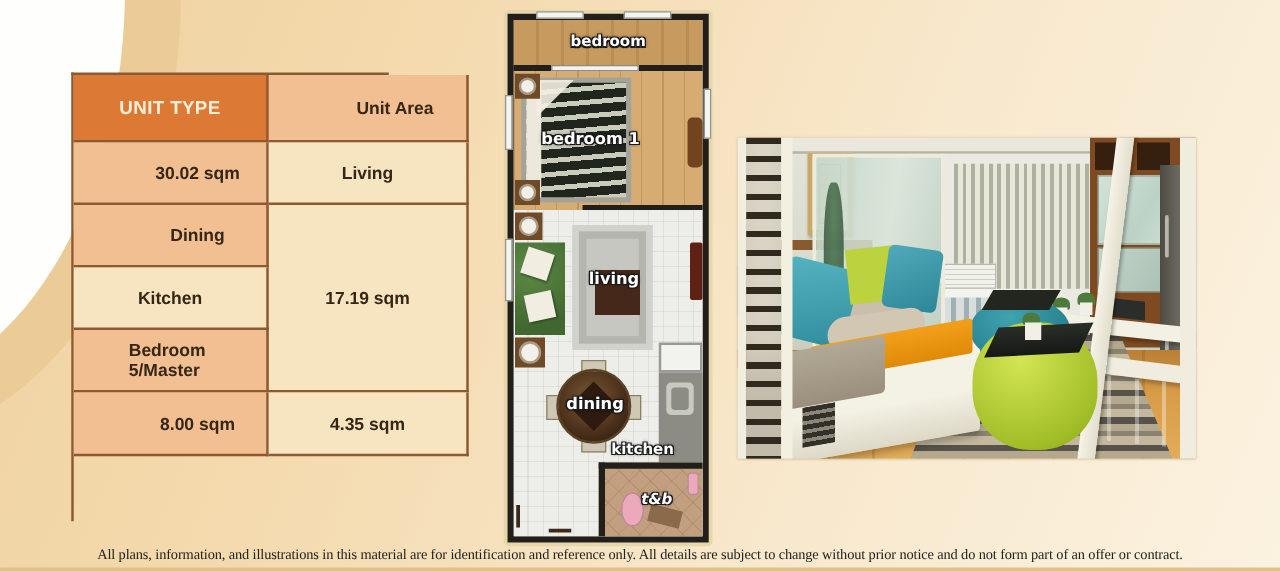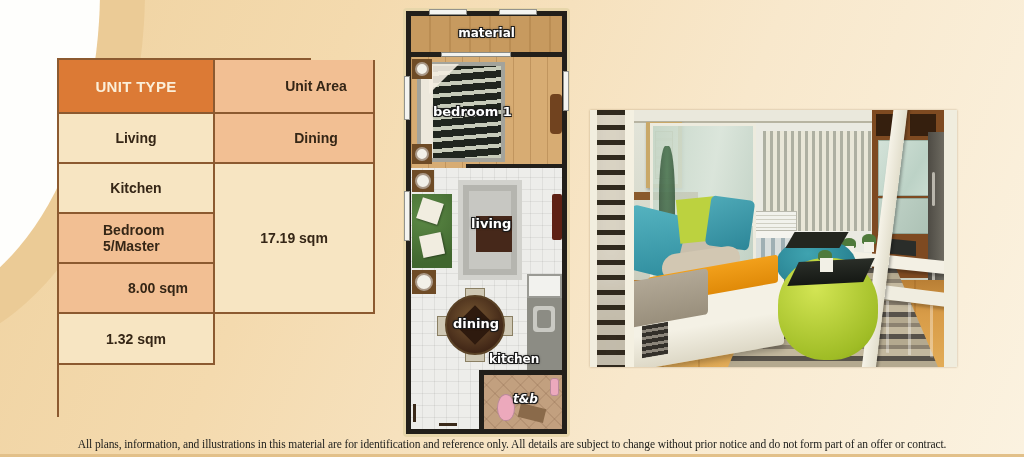--- a/index.html
+++ b/index.html
@@ -190,31 +190,32 @@
 </head>
 <body>
 
 <div class="swoosh-band"></div>
 <div class="swoosh-white"></div>
 
 <div class="unit-table">
   <div class="cell head">UNIT TYPE</div>
 
   <div class="cell tan">Unit Area</div>
+  <div class="cell tan">30.02 sqm</div>
 
   <div class="cell cream">Living</div>
   <div class="cell cream merged">17.19 sqm</div>
 
   <div class="cell tan">Dining</div>
   <div class="cell cream">Kitchen</div>
 
   <div class="cell tan">Bedroom 5/Master</div>
   <div class="cell tan">8.00 sqm</div>
 
-  <div class="cell cream">1.32 sqm</div>
+  <div class="cell cream">4.35 sqm</div>
 </div>
 
 <div class="fp">
   <div class="fp-walls">
     <div class="fp-inner">
 
       <div class="fp-balcony"></div>
       <div class="fp-balwall"></div>
       <div class="fp-balwin"></div>
 
@@ -272,21 +273,21 @@
       <div class="fp-tbwall-l"></div>
       <div class="fp-doormark1"></div>
       <div class="fp-doormark2"></div>
 
       <div class="fp-win" style="left:-7px; top:60px; width:6px; height:44px;"></div>
       <div class="fp-win" style="left:-7px; top:175px; width:6px; height:50px;"></div>
       <div class="fp-win" style="right:-7px; top:55px; width:6px; height:40px;"></div>
       <div class="fp-win" style="left:18px; top:-7px; width:38px; height:6px;"></div>
       <div class="fp-win" style="left:88px; top:-7px; width:38px; height:6px;"></div>
 
-      <div class="fp-label" style="left:50%; top:10px; transform:translateX(-50%);">material</div>
+      <div class="fp-label" style="left:50%; top:10px; transform:translateX(-50%);">bedroom</div>
       <div class="fp-label" style="left:22px; top:88px; font-size:13px;">bedroom 1</div>
       <div class="fp-label" style="left:60px; top:200px; font-size:13px;">living</div>
       <div class="fp-label" style="left:42px; top:300px; font-size:13px;">dining</div>
       <div class="fp-label" style="left:78px; top:336px;">kitchen</div>
       <div class="fp-label" style="left:102px; top:376px;font-style:italic;">t&amp;b</div>
     </div>
   </div>
 </div>
 
 <div class="photo">

